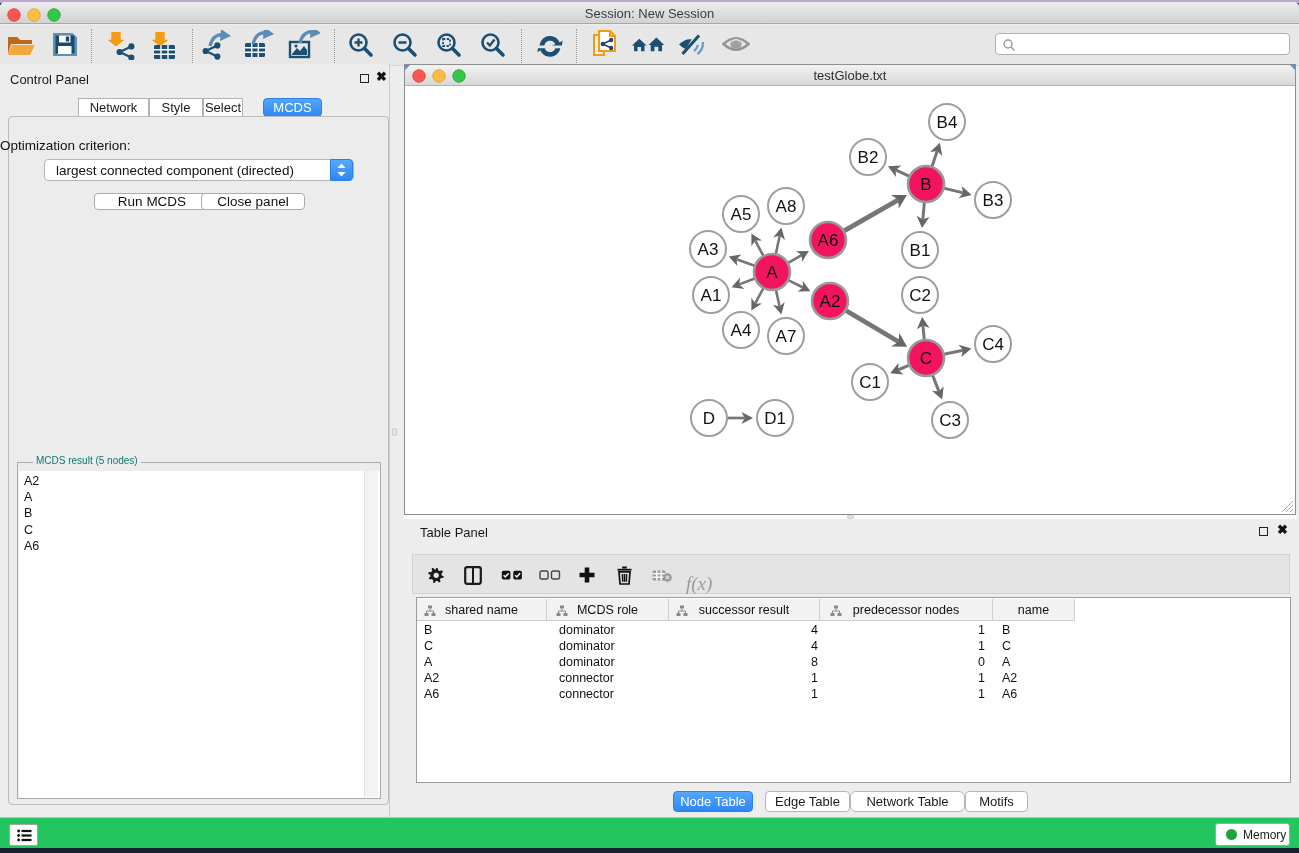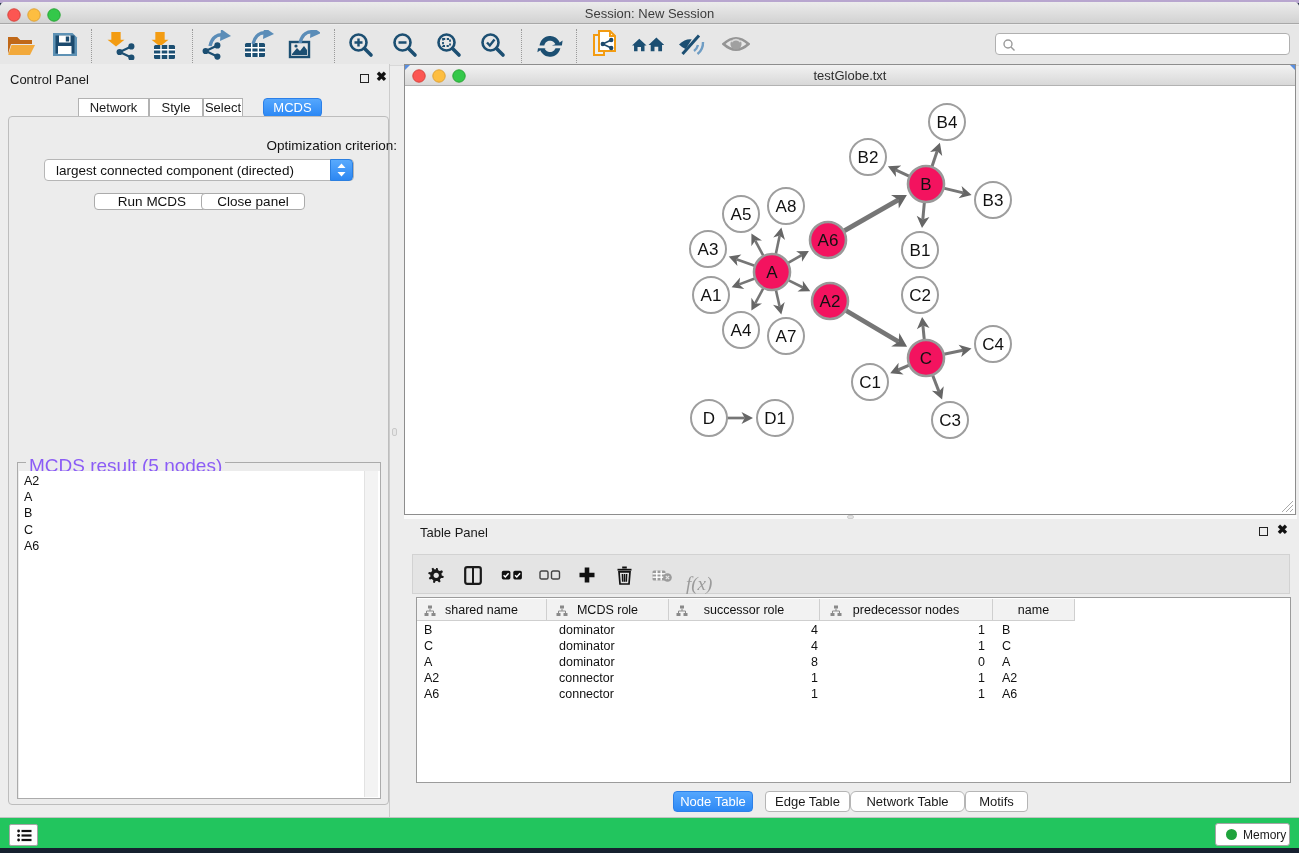--- a/index.html
+++ b/index.html
@@ -15,32 +15,32 @@
   border-left:1px dotted #9a9a9a; }
 #search { position:absolute; left:995px; top:8px; width:295px; height:22px;
   background:#fff; border:1px solid #b0b0b0; border-radius:4px; }
 #cp { position:absolute; left:0; top:62px; width:390px; height:753px; background:#ededed; border-right:1px solid #cccccc; }
 #cp .hdr { position:absolute; left:10px; top:8px; font-size:13px; color:#1a1a1a; }
 .tab { position:absolute; top:34px; height:19px; background:#fff; border:1px solid #b2b2b2;
   font-size:13px; color:#1a1a1a; text-align:center; line-height:18px; }
 .tabsel { background:linear-gradient(#55a7fd,#2c88f5); color:#fff; border:1px solid #2c80e8; border-radius:4px; }
 #cpane { position:absolute; left:8px; top:52px; width:381px; height:689px;
   border:1px solid #bdbdbd; border-radius:4px; background:#ececec; }
-#optlabel { position:absolute; left:0; top:74px; width:397px; text-align:right; font-size:13.5px; color:#111; }
+#optlabel { position:absolute; left:0; top:74px; width:397px; text-align:left; font-size:13.5px; color:#111; }
 #dd { position:absolute; left:44px; top:95px; width:310px; height:22px; background:#fff;
   border:1px solid #b6b6b6; border-radius:4px; }
 #dd .txt { position:absolute; left:11px; top:3px; font-size:13.5px; color:#111; }
 #dd .spin { position:absolute; right:0; top:-1px; width:23px; height:22px;
   background:linear-gradient(#59aafd,#2d87f2); border-radius:0 4px 4px 0; border:1px solid #2b7fe0; }
 .btn { position:absolute; top:129px; height:17px; background:#fff; border:1px solid #ababab;
   border-radius:4px; font-size:13.5px; color:#111; text-align:center; line-height:16px; }
 #fieldset { position:absolute; left:17px; top:398px; width:364px; height:337px;
   border:1px solid #ababab; }
-#fs-legend { position:absolute; left:8px; top:-8px; background:#ececec; padding:0 3px;
-  font-size:19px; color:#8b5cf6; }
+#fs-legend { position:absolute; left:15px; top:-8px; background:#ececec; padding:0 3px;
+  font-size:10px; color:#0f766e; }
 #fs-list { position:absolute; left:1px; top:8px; width:361px; height:327px; background:#fff;
   font-size:12.5px; color:#111; line-height:16.2px; padding:2px 0 0 5px; }
 #fs-scroll { position:absolute; left:345px; top:0px; width:14px; height:326px;
   background:#f3f3f3; border-left:1px solid #e2e2e2; }
 #netwin { position:absolute; left:404px; top:62px; width:892px; height:451px;
   border:1px solid #8d8d8d; background:#fff; }
 #nettitle { position:absolute; left:0; top:0; width:100%; height:21px;
   background:linear-gradient(#f2f2f2,#d8d8d8); border-bottom:1px solid #b2b2b2; }
 #nettitle .t { position:absolute; width:100%; text-align:center; top:3px; font-size:13px; color:#2e2e2e; }
 #tphdr { position:absolute; left:420px; top:523px; font-size:13px; color:#1a1a1a; }
@@ -392,21 +392,21 @@
       <line x1="0.5" y1="8.2" x2="13.5" y2="8.2" stroke="#fff" stroke-width="1.4"></line>
       <line x1="4.8" y1="1.5" x2="4.8" y2="11.5" stroke="#fff" stroke-width="1.4"></line>
       <line x1="9.2" y1="1.5" x2="9.2" y2="11.5" stroke="#fff" stroke-width="1.4"></line>
       <circle cx="15.5" cy="8.5" r="4.3" fill="#9b9b9b"></circle>
       <path d="M13.8 6.8 L17.2 10.2 M17.2 6.8 L13.8 10.2" stroke="#e4e4e4" stroke-width="1.2"></path>
     </svg>
   <div id="fx">f(x)</div>
   <div id="tbl"></div>
   <div class="hc" style="left:417px;width:130px;">shared name</div>
   <div class="hc" style="left:547px;width:122px;">MCDS role</div>
-  <div class="hc" style="left:669px;width:151px;">successor role</div>
+  <div class="hc" style="left:669px;width:151px;">successor result</div>
   <div class="hc" style="left:820px;width:173px;">predecessor nodes</div>
   <div class="hc" style="left:993px;width:82px;">name</div>
   <svg style="position:absolute;left:424px;top:603px" width="12" height="12" viewBox="0 0 12 12">
       <rect x="4" y="0.5" width="4" height="3" fill="#8a8a8a"></rect>
       <rect x="0.5" y="8" width="4" height="3" fill="#8a8a8a"></rect>
       <rect x="7.5" y="8" width="4" height="3" fill="#8a8a8a"></rect>
       <path d="M6 3.5 L6 6 M2.5 8 L2.5 6 L9.5 6 L9.5 8" fill="none" stroke="#8a8a8a" stroke-width="1"></path>
     </svg>
     <svg style="position:absolute;left:556px;top:603px" width="12" height="12" viewBox="0 0 12 12">
       <rect x="4" y="0.5" width="4" height="3" fill="#8a8a8a"></rect>

